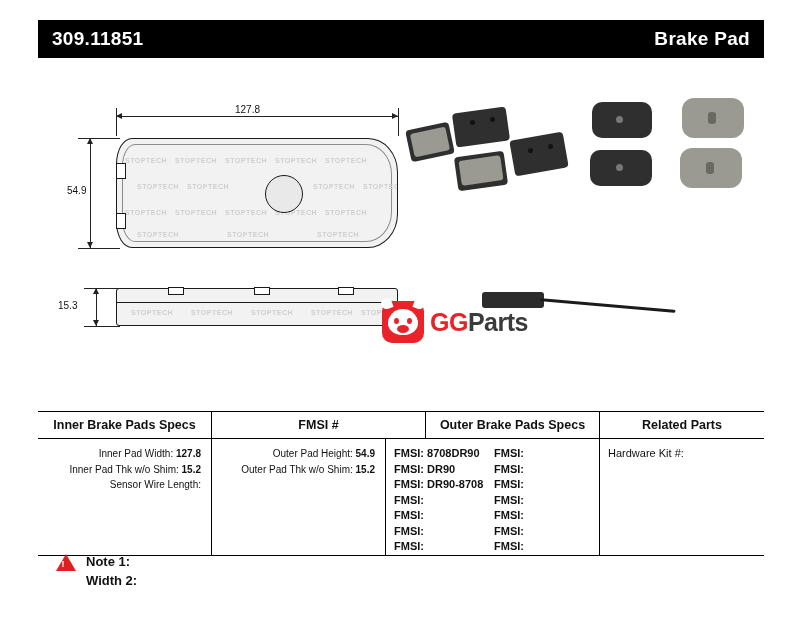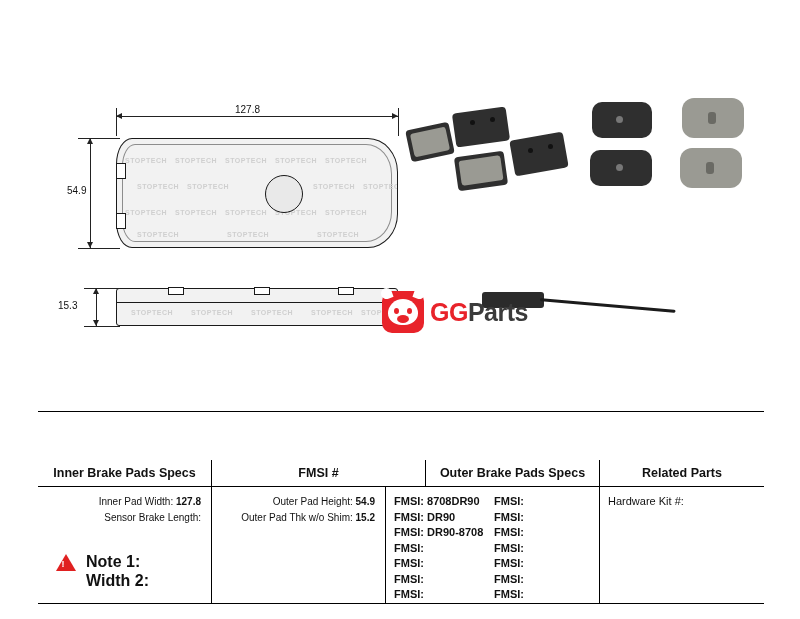--- a/index.html
+++ b/index.html
@@ -213,21 +213,21 @@
   .sensor-wire {
     position: absolute;
     background: #1b1b1b;
     border-radius: 2px;
   }
 
   
   .logo {
     position: absolute;
     left: 300px;
-    top: 225px;
+    top: 235px;
     display: flex;
     align-items: center;
     gap: 6px;
     padding-left: 44px;
   }
   .logo-badge {
     width: 42px;
     height: 42px;
     background: #e8232a;
     border-radius: 10px;
@@ -286,21 +286,20 @@
     left: 38px;
     top: 411px;
     width: 726px;
     border-top: 1.5px solid #000;
     border-bottom: 1.5px solid #000;
   }
   .specs-head {
     display: flex;
     height: 26px;
     border-bottom: 1.5px solid #000;
-    margin-top: 48px;
   }
   .specs-head .cell {
     font-size: 12.5px;
     font-weight: bold;
     display: flex;
     align-items: center;
     justify-content: center;
     box-sizing: border-box;
   }
   .specs-body {
@@ -372,30 +371,34 @@
   .warn-inner {
     position: absolute;
     left: 5.5px; top: 5px;
     color: #fff;
     font-size: 9px;
     font-weight: bold;
     line-height: 10px;
   }
   .note-list { padding-top: 1px; }
   .note-line {
-    font-size: 16px;
+    font-size: 13px;
     line-height: 19px;
     font-weight: bold;
   }
 </style>
 </head>
 <body>
 
 <div class="page">
 
+  <div class="header">
+    <div class="part-number">309.11851</div>
+    <div class="title">Brake Pad</div>
+  </div>
 
   <div class="image-area">
 
     <div class="pad-top">
       <div class="pad-outline">
         <div class="pad-inner-line"></div>
         <div class="watermark-grid">
           <div class="wm" style="left:8px; top:18px;">STOPTECH</div>
           <div class="wm" style="left:58px; top:18px;">STOPTECH</div>
           <div class="wm" style="left:108px;top:18px;">STOPTECH</div>
@@ -522,21 +525,25 @@
       <div class="cell col-4">Related Parts</div>
     </div>
     <div class="specs-body">
 
       <div class="cell col-1">
         <div class="spec-line">
           <span>Inner Pad Width:</span>
           <span class="spec-val">127.8</span>
         </div>
         <div class="spec-line">
-          <span>Sensor Brake Length:</span>
+          <span>Inner Pad Thk w/o Shim:</span>
+          <span class="spec-val">15.2</span>
+        </div>
+        <div class="spec-line">
+          <span>Sensor Wire Length:</span>
           <span class="spec-val"></span>
         </div>
       </div>
 
       <div class="cell col-2">
         <div class="spec-line">
           <span>Outer Pad Height:</span>
           <span class="spec-val">54.9</span>
         </div>
         <div class="spec-line">

